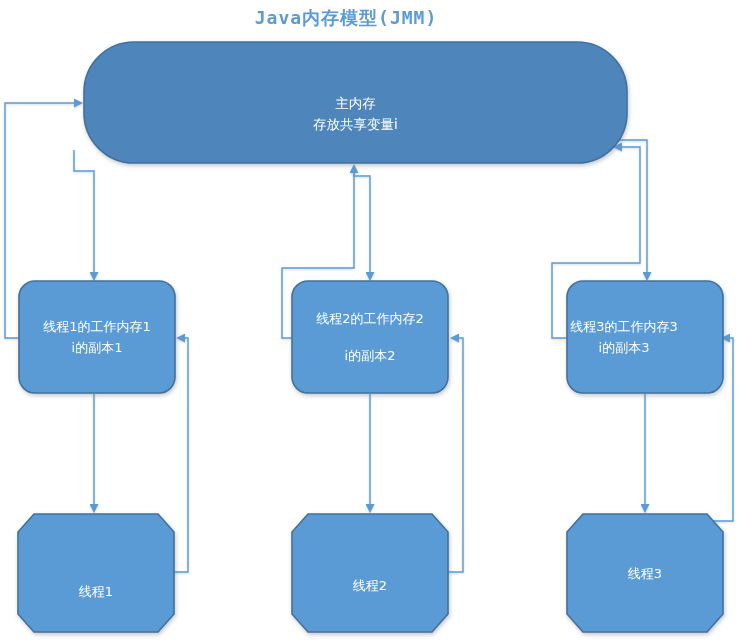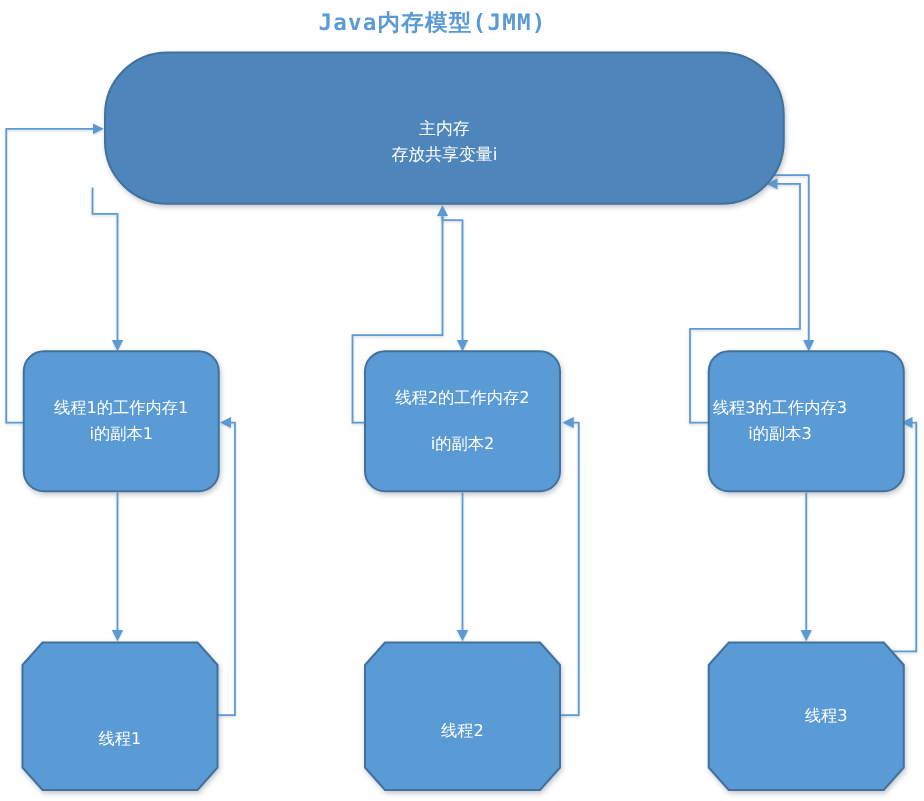--- a/index.html
+++ b/index.html
@@ -95,15 +95,15 @@
     <div>线程2的工作内存2</div>
     <div>i的副本2</div>
   </div>
   <div class="shape-label small" style="left:546px;top:281px;width:156px;height:112px;">
     <div>线程3的工作内存3</div>
     <div>i的副本3</div>
   </div>
 
   <div class="shape-label small" style="left:18px;top:532px;width:156px;height:118px;">线程1</div>
   <div class="shape-label small" style="left:292px;top:514px;width:156px;height:143px;">线程2</div>
-  <div class="shape-label small" style="left:567px;top:514px;width:156px;height:118px;margin-left:16px;">线程3</div>
+  <div class="shape-label small" style="left:567px;top:514px;width:156px;height:118px;">线程3</div>
 
 </div>
 
 </body></html>

